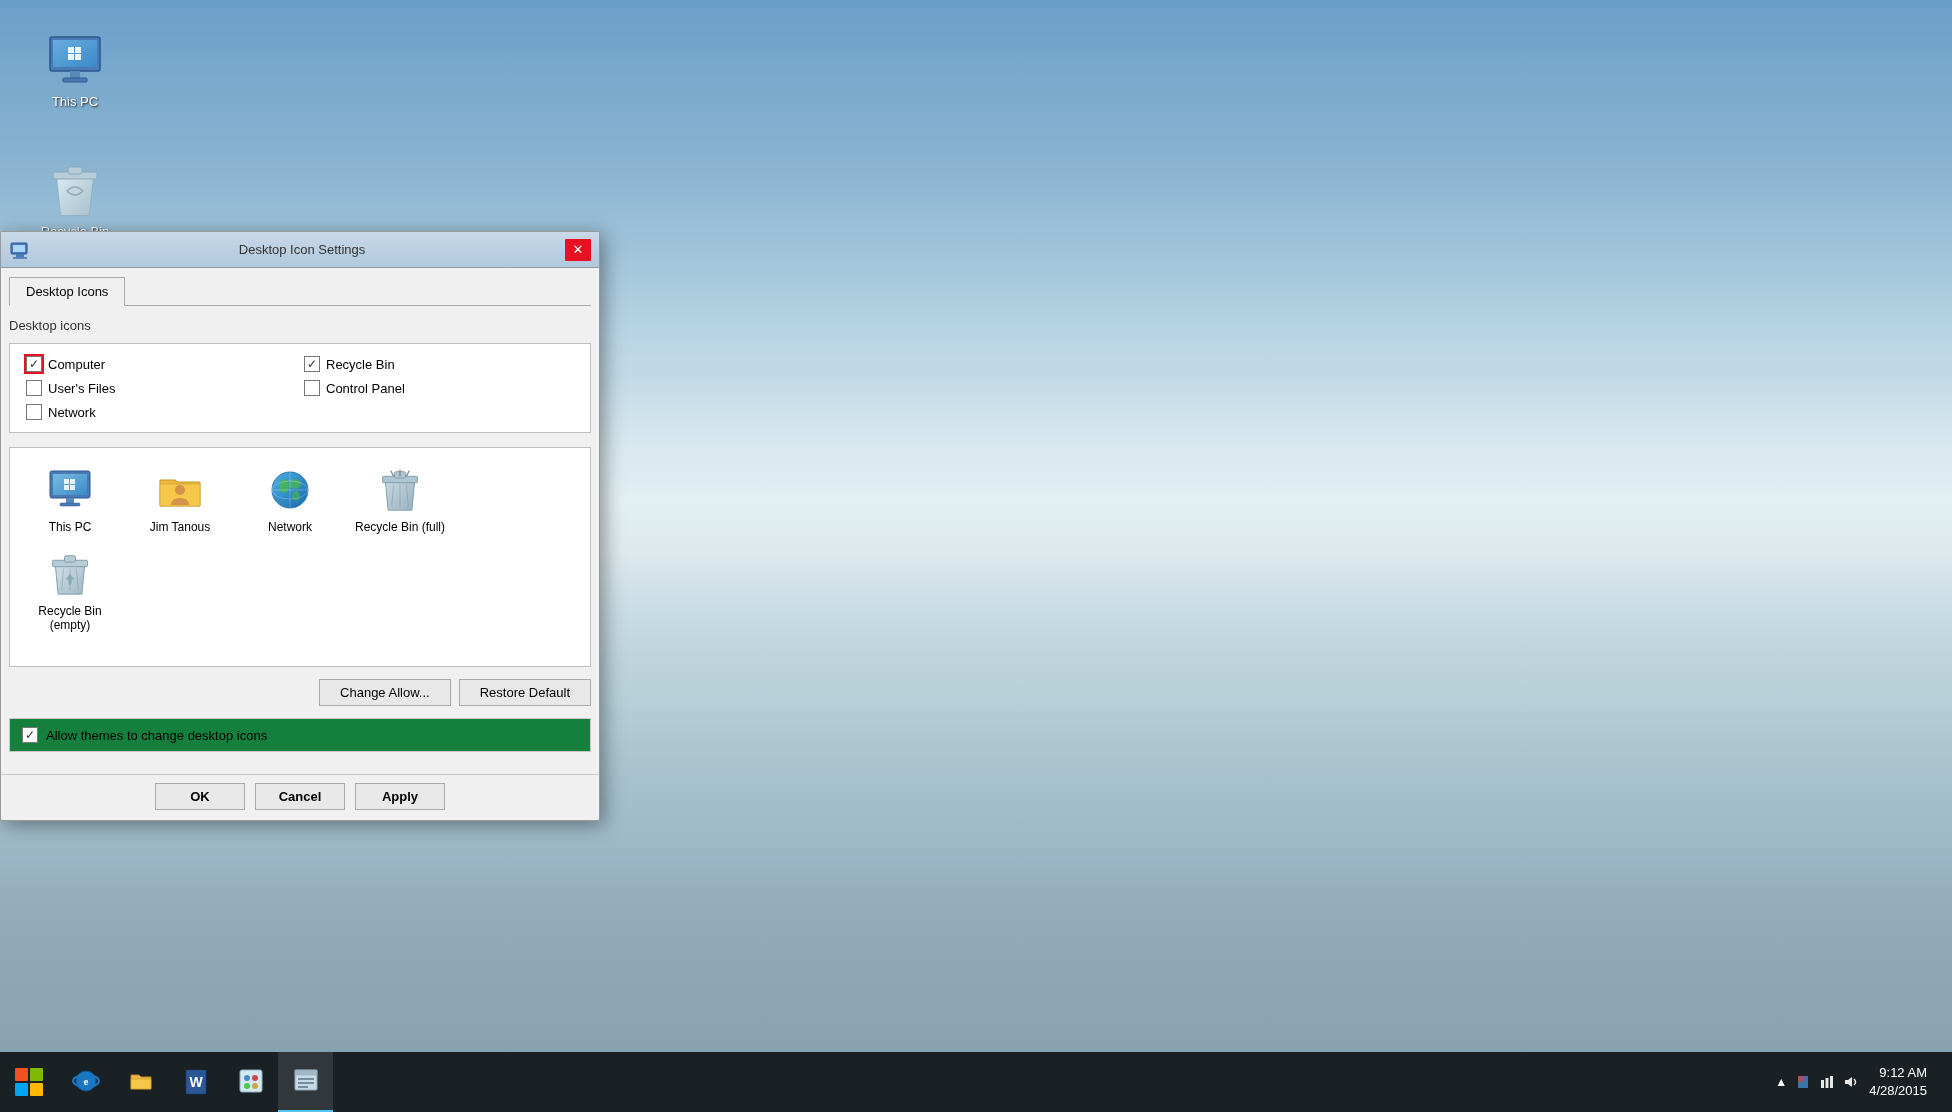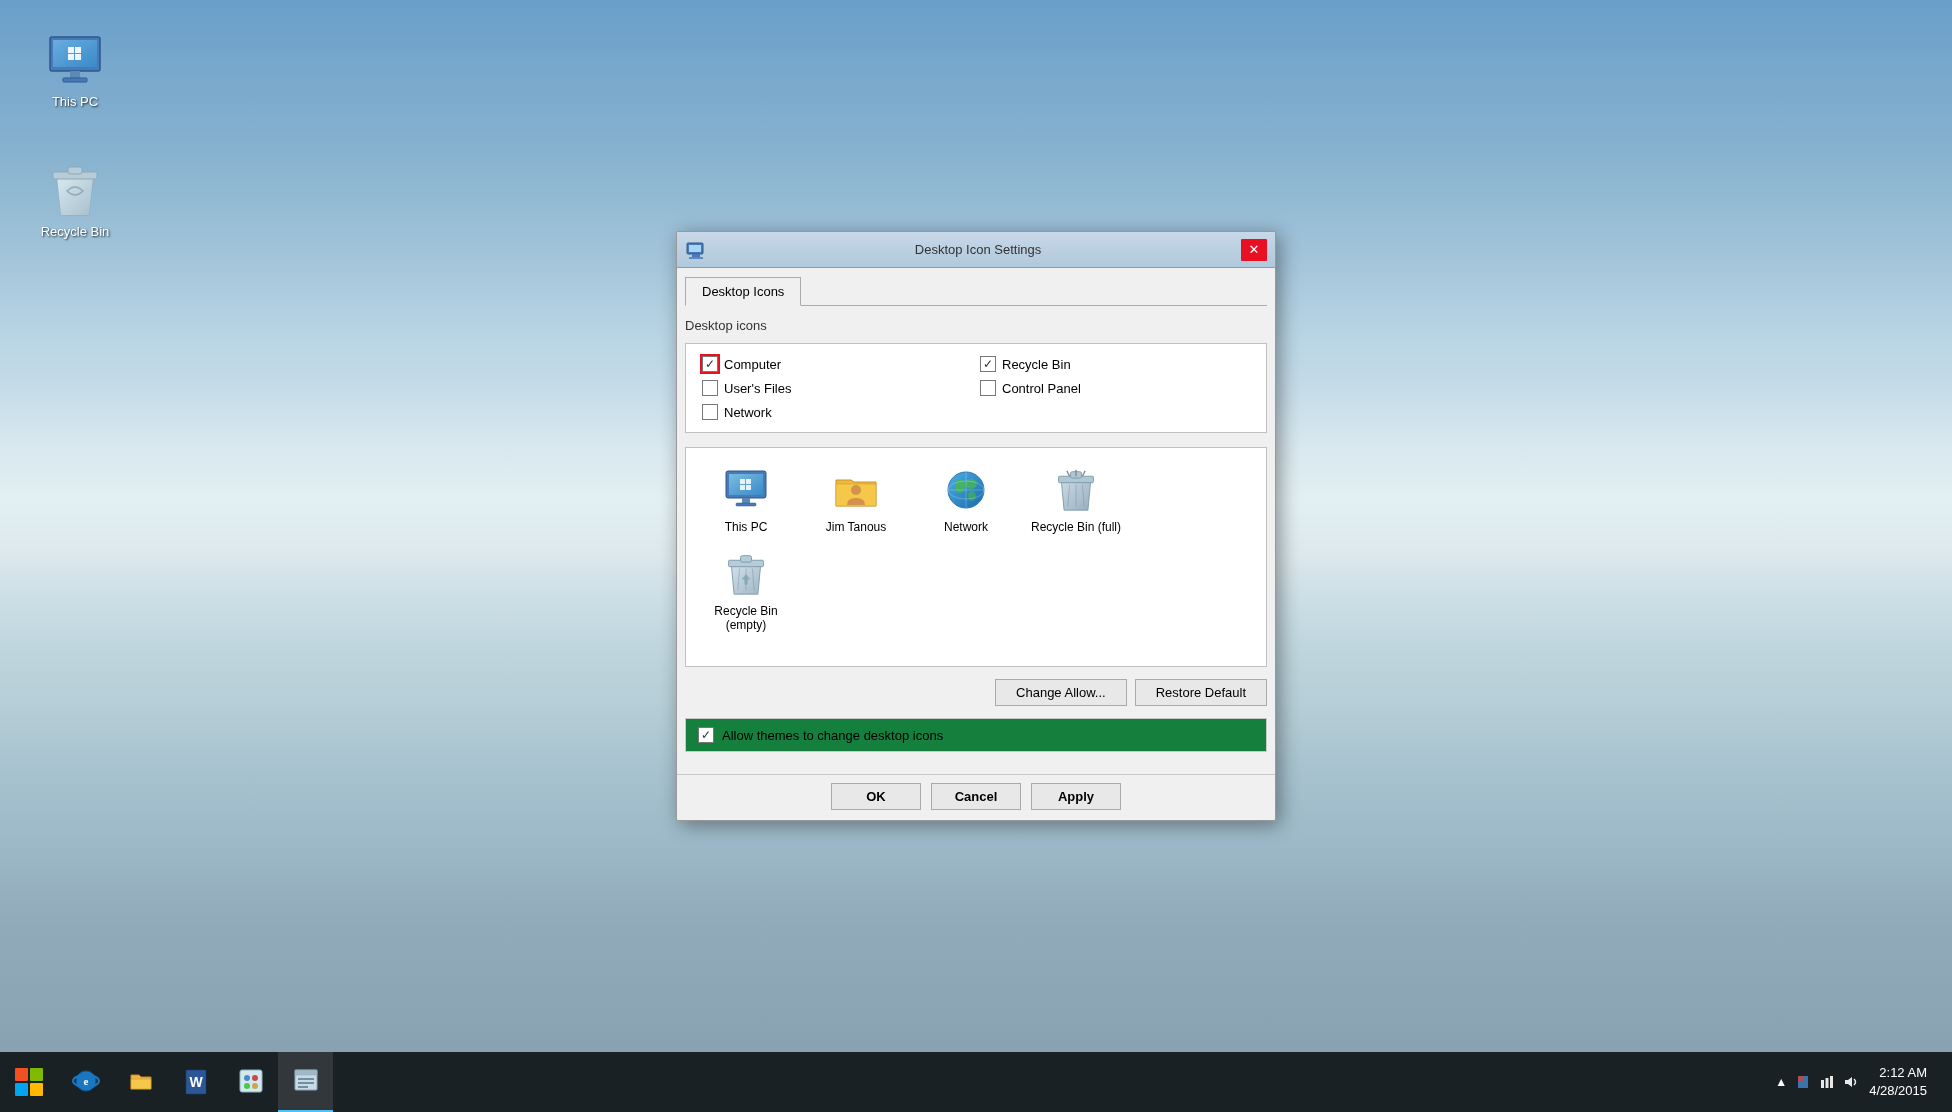--- a/index.html
+++ b/index.html
@@ -128,21 +128,21 @@
 
     
     .dialog-overlay {
       position: absolute;
       top: 0;
       left: 0;
       right: 0;
       bottom: 60px;
       display: flex;
       align-items: center;
-      justify-content: center;
+      justify-content: flex-start;
       z-index: 50;
     }
 
     .dialog {
       width: 600px;
       background: #f0f0f0;
       border: 1px solid #999;
       box-shadow: 4px 4px 20px rgba(0,0,0,0.4);
       border-radius: 2px;
     }
@@ -697,19 +697,19 @@
           <rect x="6.5" y="4" width="3" height="10" fill="white" opacity="0.9"></rect>
           <rect x="11" y="2" width="3" height="12" fill="white" opacity="0.9"></rect>
         </svg>
 
         <svg width="16" height="16" viewBox="0 0 16 16">
           <path d="M2,6 L2,10 L5,10 L9,13 L9,3 L5,6 Z" fill="white" opacity="0.9"></path>
           <path d="M11,5 Q14,8 11,11" fill="none" stroke="white" stroke-width="1.5" opacity="0.9"></path>
         </svg>
       </div>
       <div class="taskbar-clock">
-        <div>2:12 AM</div>
+        <div>9:12 AM</div>
         <div>4/28/2015</div>
       </div>
     </div>
   </div>
 
 </div>
 
 </body></html>

